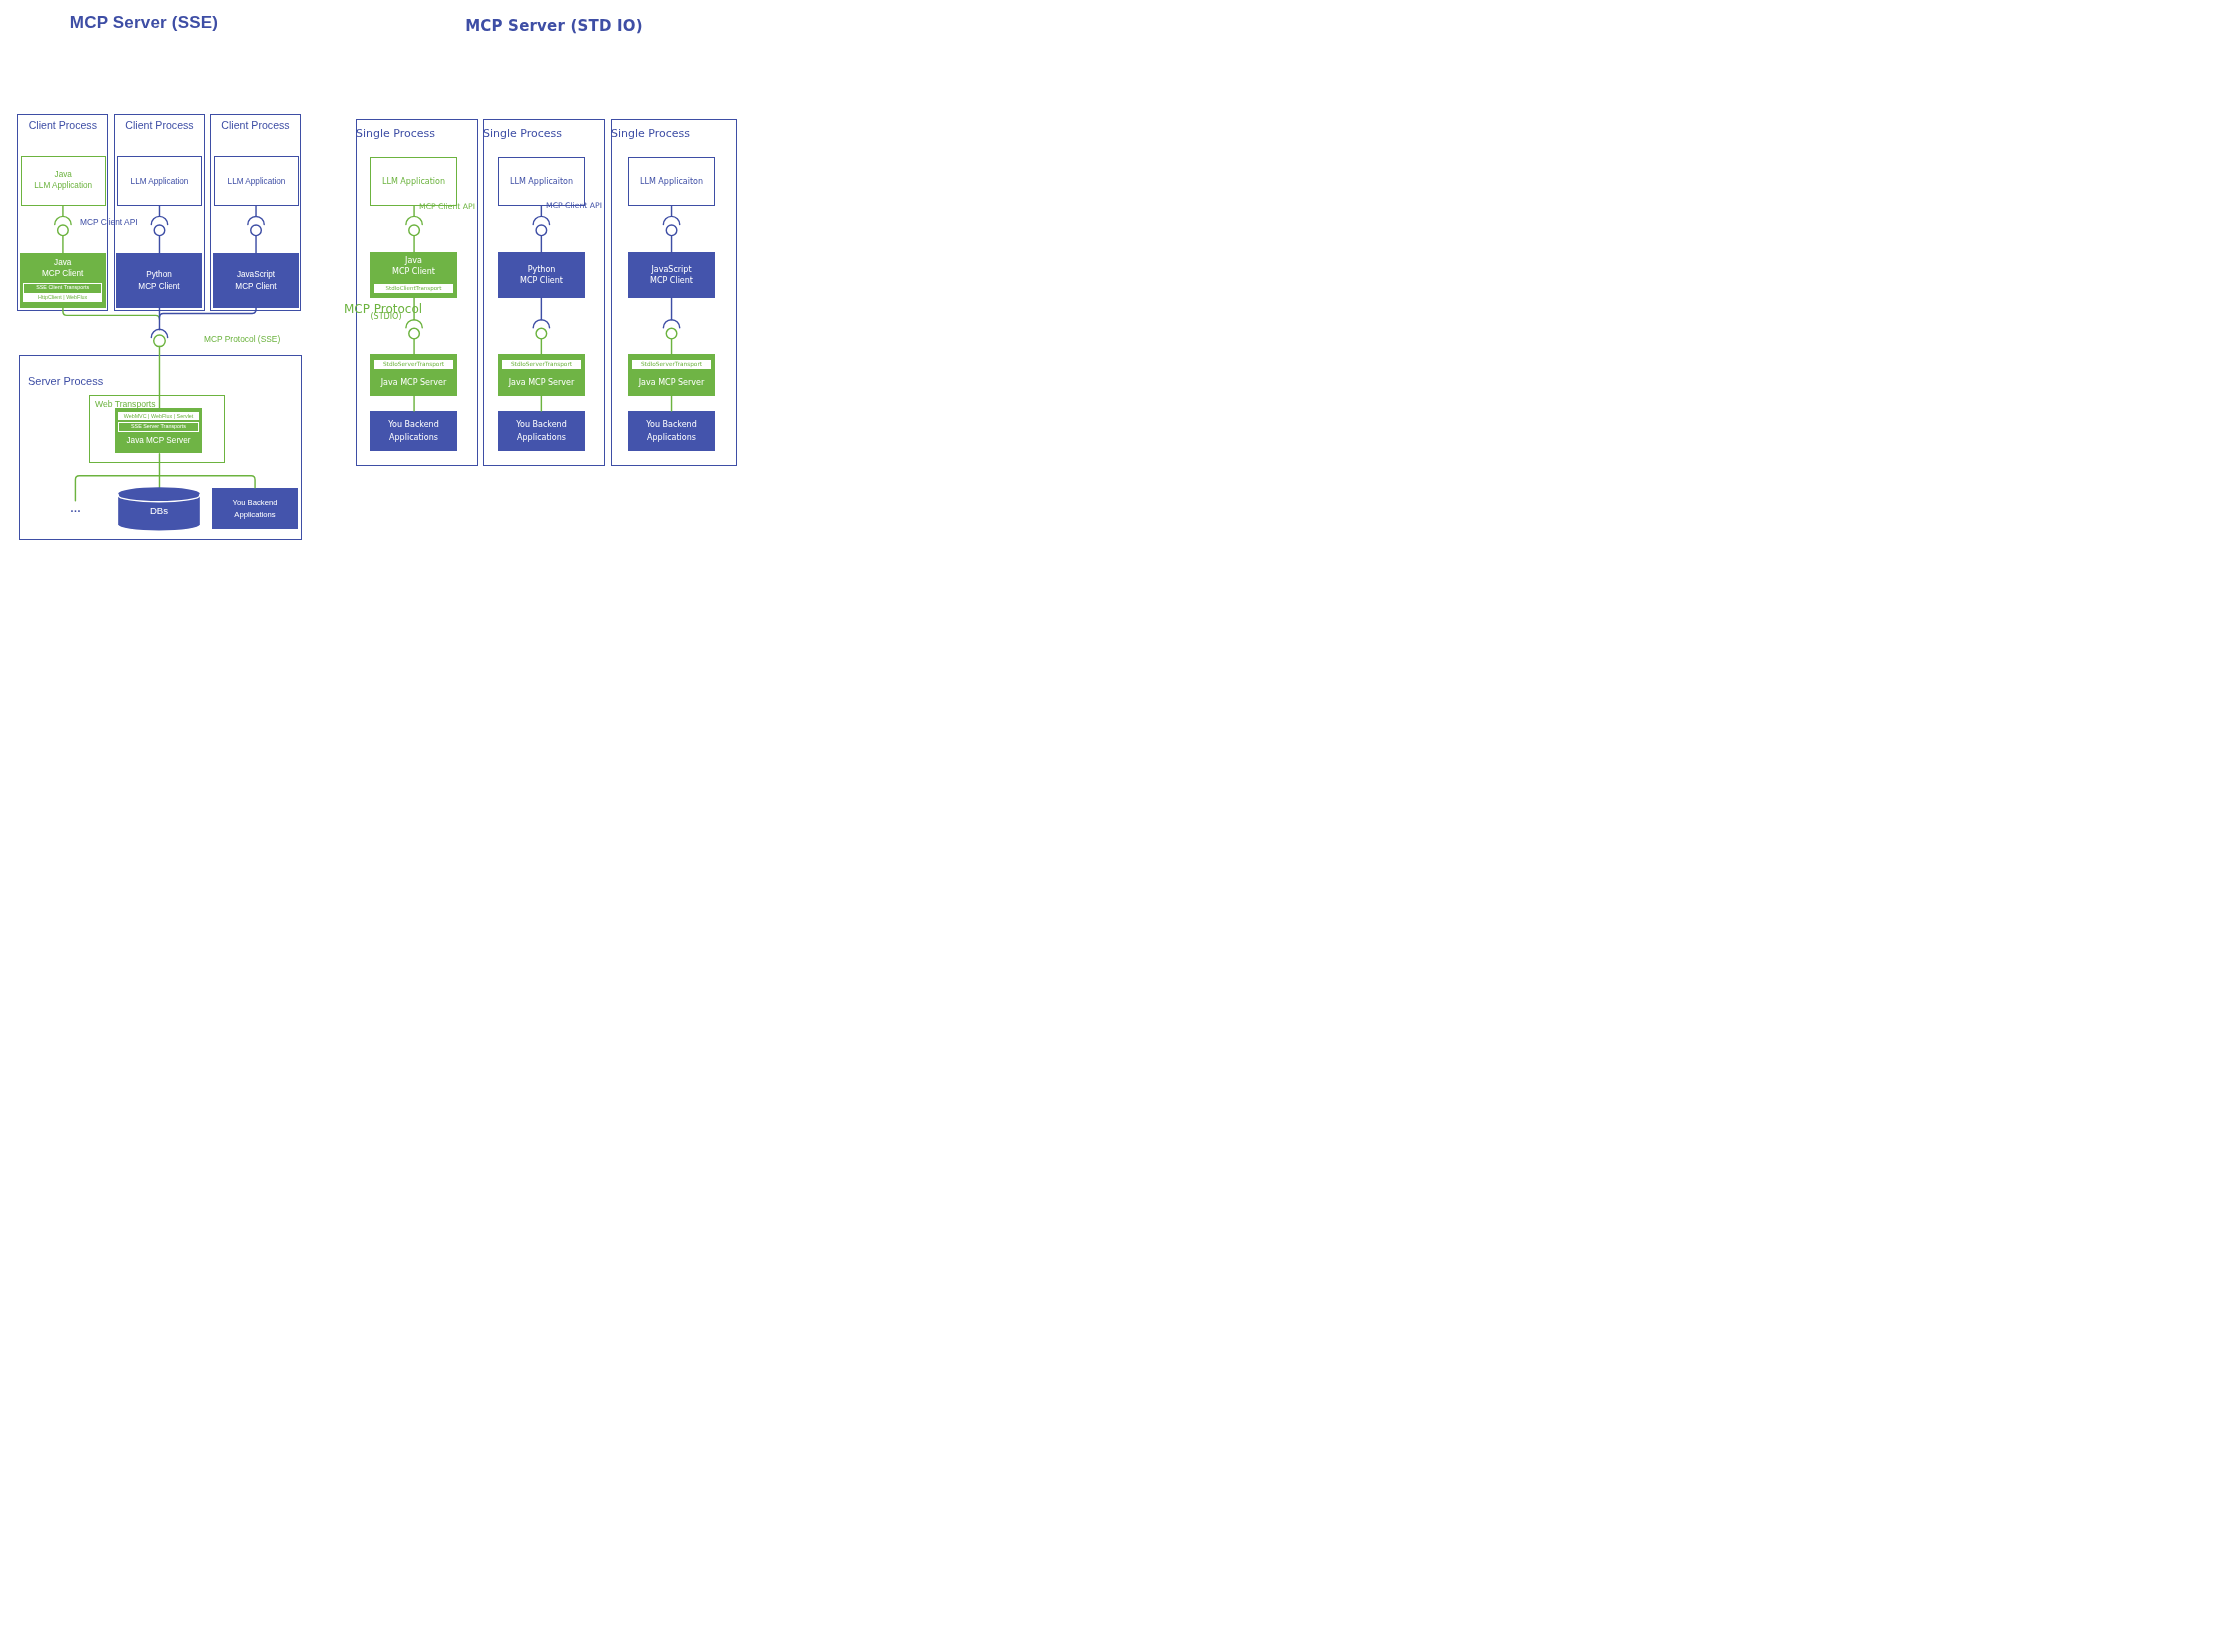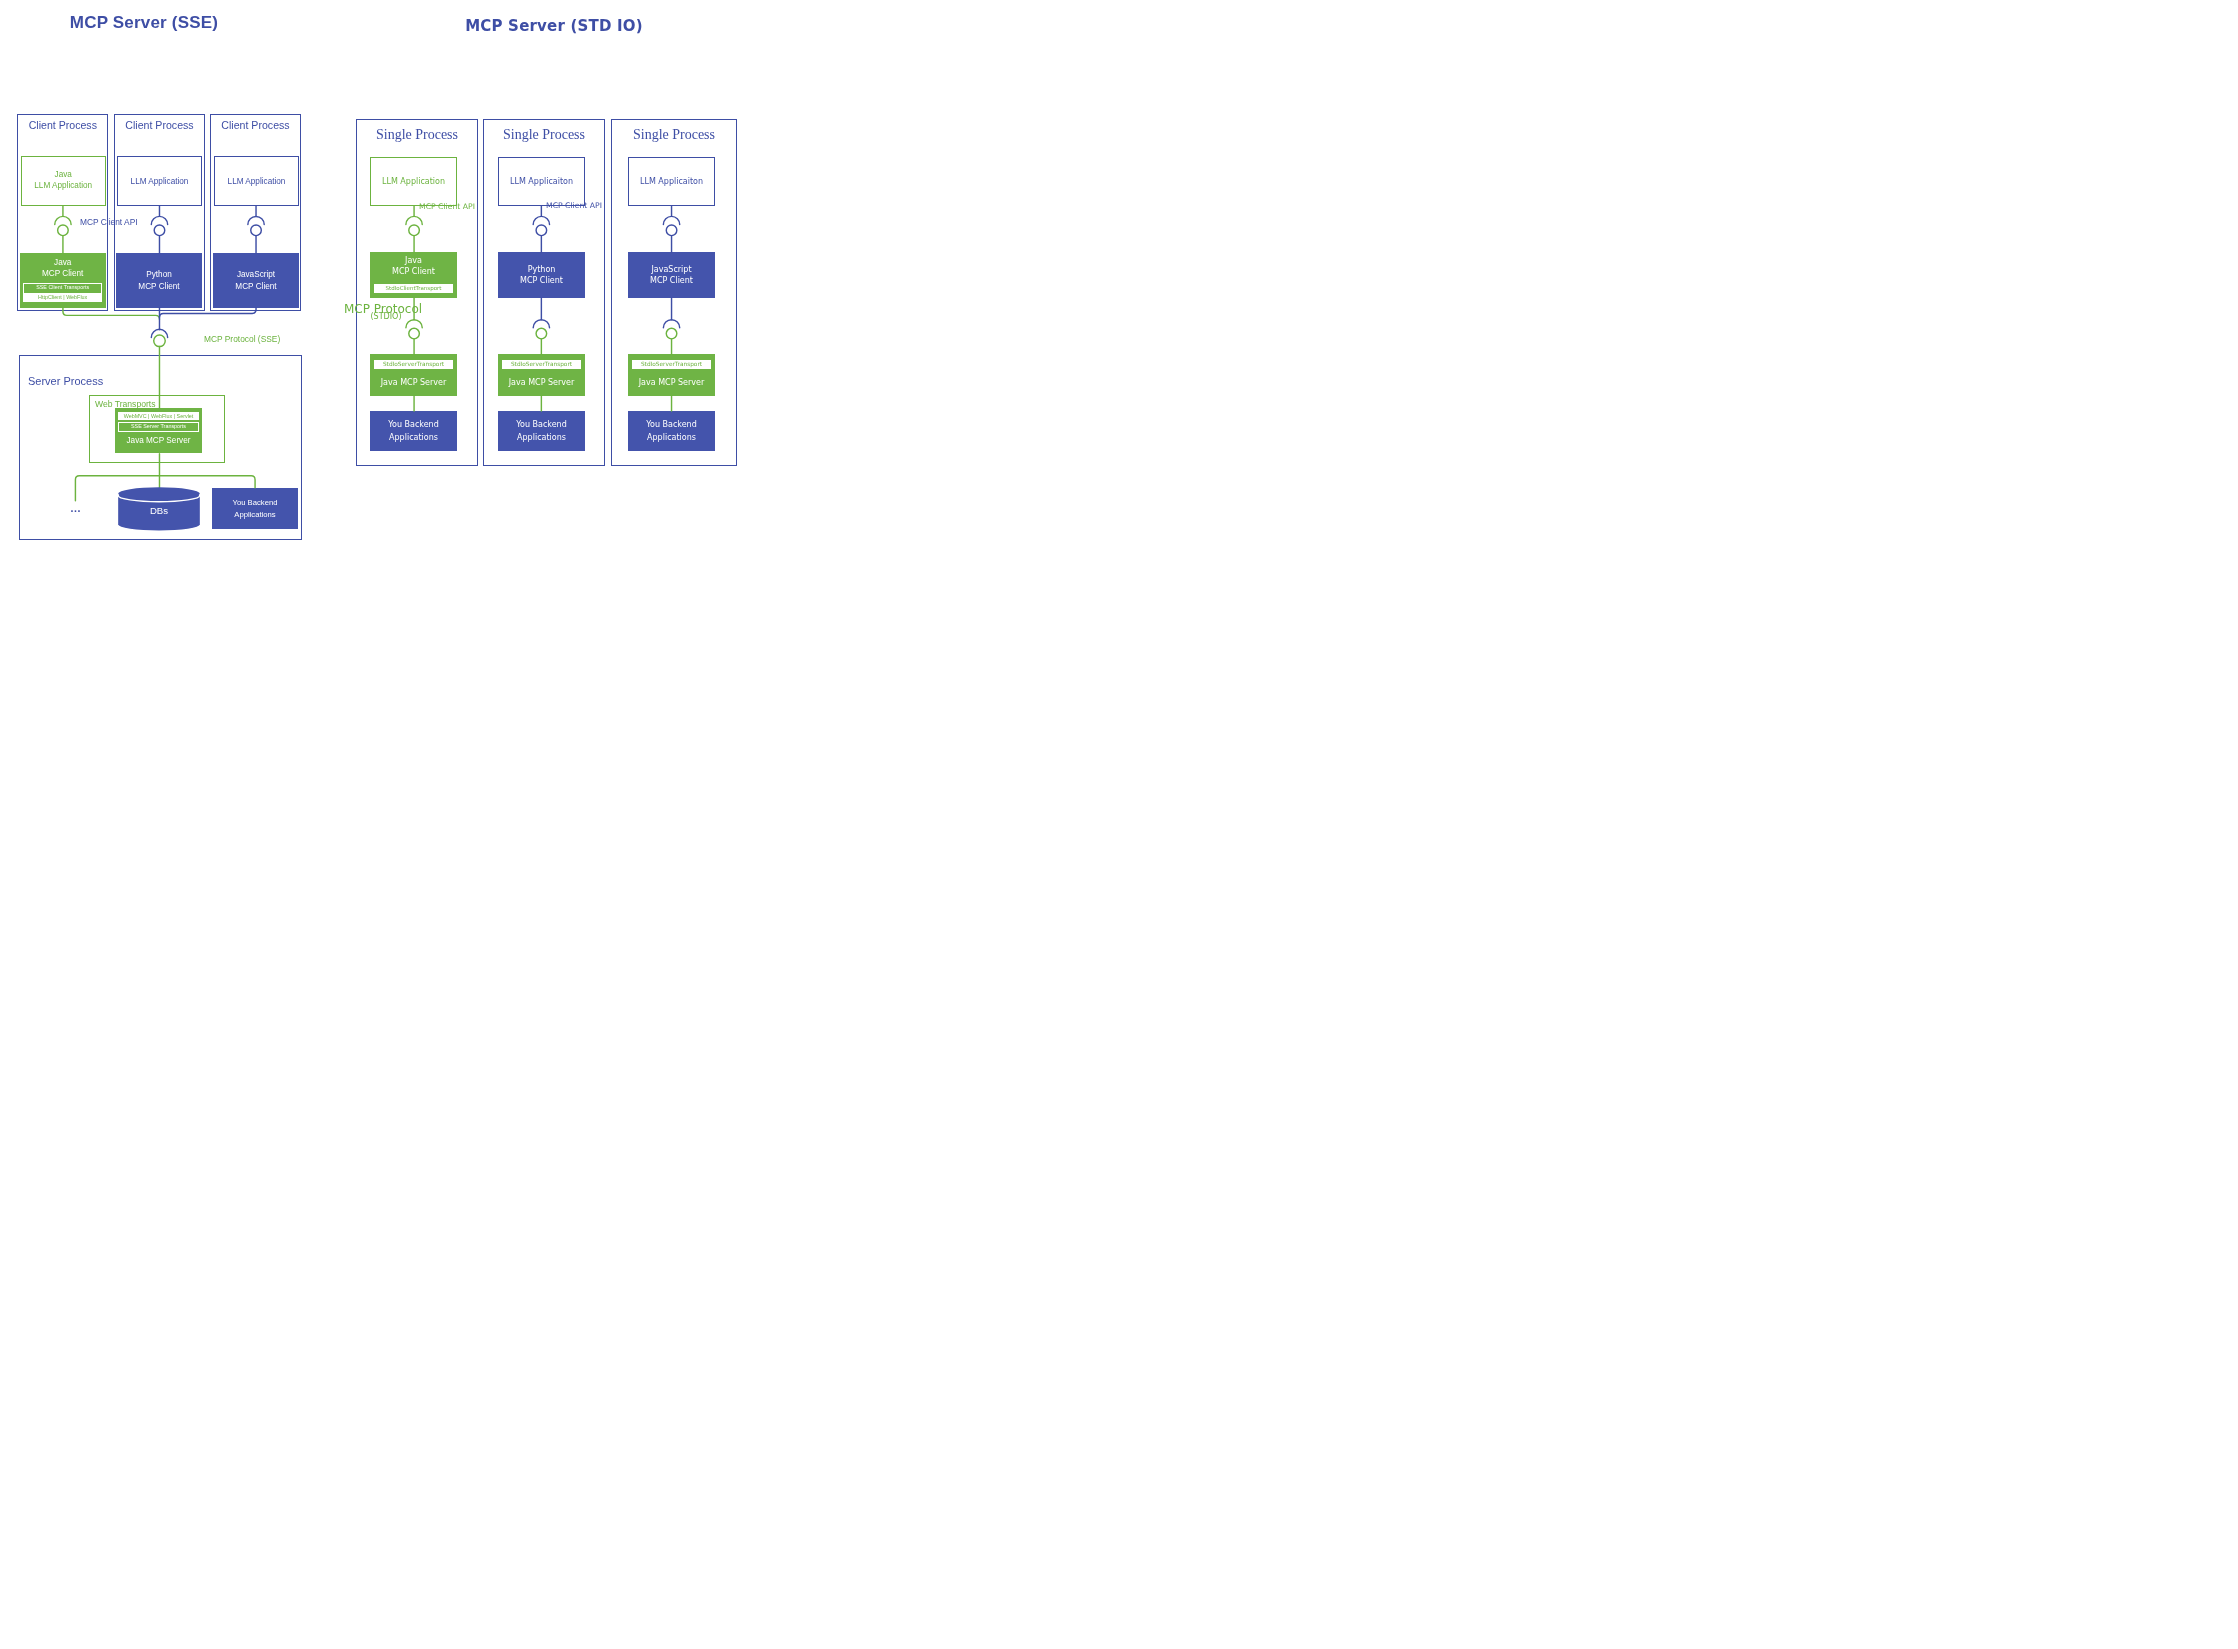--- a/index.html
+++ b/index.html
@@ -8,21 +8,21 @@
     --blue:#3E4EA5;
     --blue-fill:#4454AC;
   }
   html,body{margin:0;padding:0;background:#fff;}
   #canvas{position:relative;width:746px;height:550px;background:#fff;overflow:hidden;
           font-family:"Liberation Sans",sans-serif;}
   .abs{position:absolute;}
   .f-right{font-family:"DejaVu Sans",sans-serif;}
   .title{font-size:17px;font-weight:700;color:var(--blue);text-align:center;letter-spacing:0.2px;}
   .hdr{font-size:10.6px;color:var(--blue);text-align:center;}
-  .hdr-r{font-size:14px;color:var(--blue);text-align:center;font-family:Liberation Serif, serif;}
+  .hdr-r{font-size:11px;color:var(--blue);}
   .box{position:absolute;box-sizing:border-box;}
   .bd-blue{border:0.8px solid var(--blue);}
   .bd-blue2{border:1px solid var(--blue);}
   .bd-green{border:0.8px solid var(--green);}
   .fill-green{background:var(--green-fill);}
   .fill-blue{background:var(--blue-fill);}
   .cc{display:flex;flex-direction:column;align-items:center;justify-content:center;text-align:center;}
   .tx-green{color:var(--green);}
   .tx-blue{color:var(--blue);}
   .tx-white{color:#fff;}

